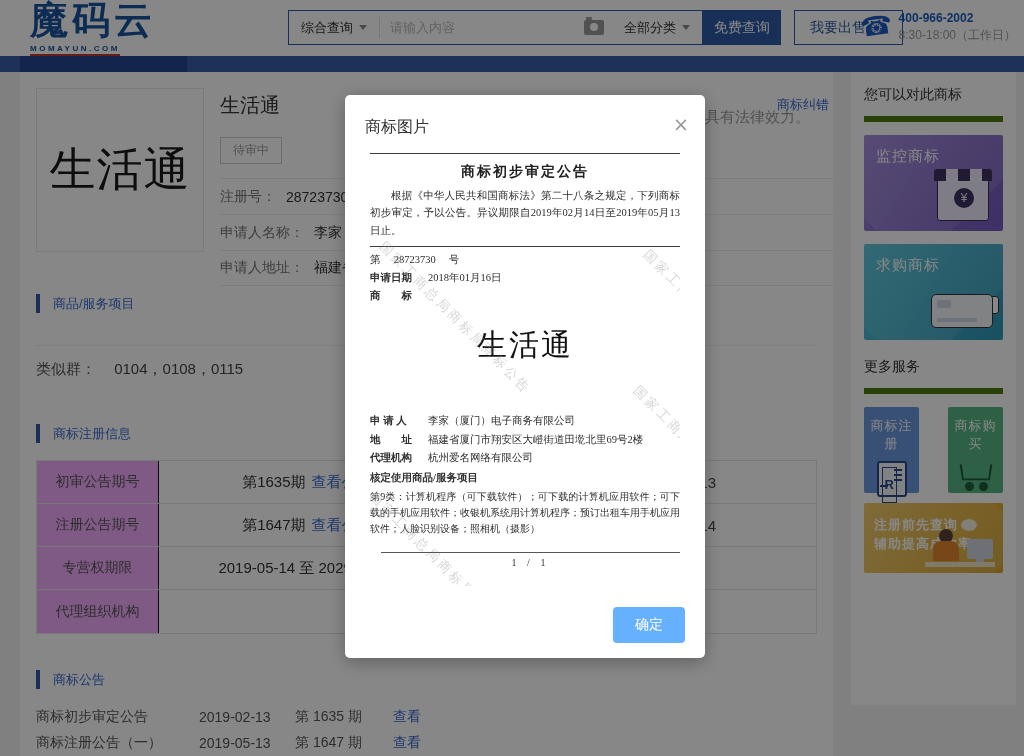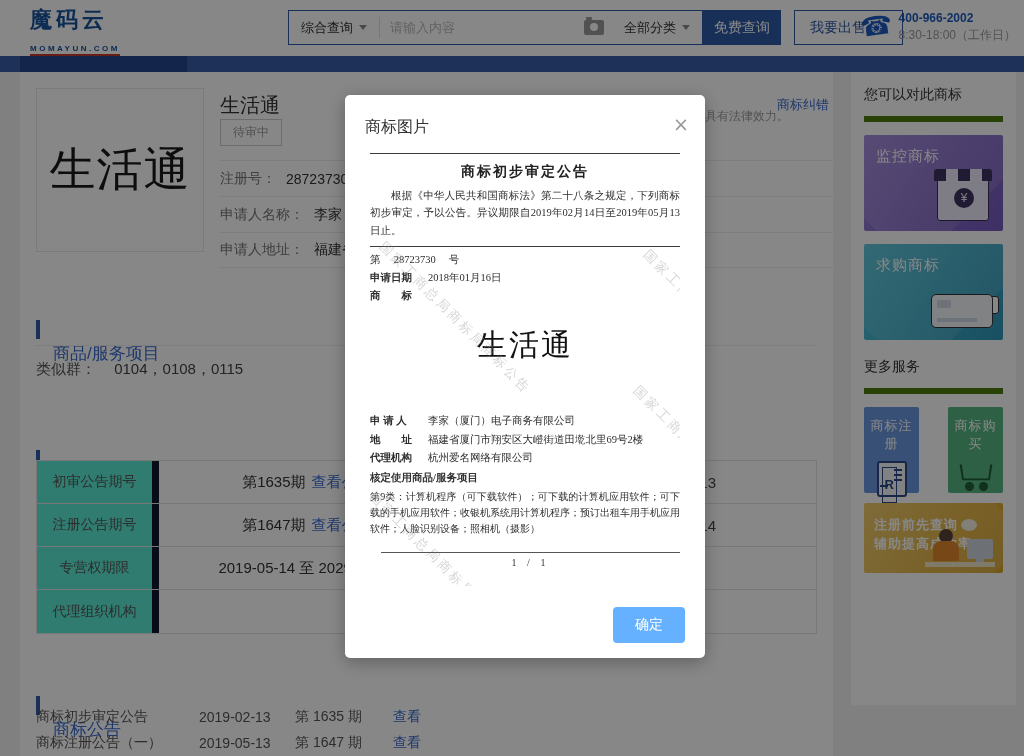--- a/index.html
+++ b/index.html
@@ -2,21 +2,21 @@
 <html><head>
 <meta charset="utf-8">
 <style>
   * { margin:0; padding:0; box-sizing:border-box; }
   html,body { width:1024px; height:756px; }
   body { font-family:"Liberation Sans","DejaVu Sans",sans-serif; background:#f1f1f1; position:relative; overflow:hidden; }
 
   
   .header { position:absolute; left:0; top:0; width:1024px; height:56px; background:#fff; z-index:1; }
   .logo { position:absolute; left:30px; top:3px; color:#17549e; }
-  .logo-main { font-size:22px; font-weight:bold; letter-spacing:4px; line-height:34px; }
+  .logo-main { font-size:38px; font-weight:bold; letter-spacing:4px; line-height:34px; }
   .logo-sub { font-size:8px; letter-spacing:2.5px; font-weight:bold; border-bottom:2px solid #c0392b; display:inline-block; padding-bottom:1px; }
   .search-wrap { position:absolute; left:288px; top:10px; height:35px; display:flex; align-items:stretch; }
   .search-box { display:flex; align-items:center; border:1px solid #2e5aa6; background:#fff; height:35px; }
   .cat-select { display:flex; align-items:center; gap:6px; padding:0 12px; font-size:13px; color:#333; cursor:pointer; border-right:1px solid #e0e0e0; height:21px; }
   .caret { width:0; height:0; border-left:4px solid transparent; border-right:4px solid transparent; border-top:5px solid #8a8a8a; }
   .search-input { border:0; outline:0; width:196px; padding:0 10px; font-size:13px; color:#333; height:30px; }
   .search-input::placeholder { color:#b8b8b8; }
   .cam { width:20px; height:15px; position:relative; background:#9a9a9a; border-radius:2px; margin:0 8px; }
   .cam:before { content:""; position:absolute; left:6px; top:3px; width:8px; height:8px; border-radius:50%; background:#fff; }
   .cam:after { content:""; position:absolute; left:2px; top:-3px; width:6px; height:3px; background:#9a9a9a; border-radius:1px; }
@@ -28,43 +28,43 @@
   .phone-num { color:#1d5cc0; font-size:12px; font-weight:bold; line-height:20px; }
   .phone-hours { color:#9a9a9a; font-size:12px; line-height:15px; }
 
   
   .navbar { position:absolute; left:0; top:56px; width:1024px; height:16px; background:#3a5fa8; z-index:1; }
   .navbar-active { position:absolute; left:20px; top:0; width:167px; height:16px; background:#24478f; }
 
   
   .content-card { position:absolute; left:20px; top:72px; width:813px; height:684px; background:#fff; z-index:1; }
   .correction { position:absolute; right:4px; top:24px; font-size:13px; color:#3a6bd0; cursor:pointer; }
-  .disclaimer-tail { position:absolute; left:685px; top:36px; font-size:12px; color:#999; }
+  .disclaimer-tail { position:absolute; left:685px; top:36px; font-size:15px; color:#999; }
   .tm-image-box { position:absolute; left:16px; top:16px; width:168px; height:164px; border:1px solid #e6e6e6; display:flex; align-items:center; justify-content:center; }
   .tm-image-text { font-size:46px; color:#1a1a1a; letter-spacing:1px; font-weight:500; }
   .tm-info { position:absolute; left:200px; top:20px; right:0; }
   .tm-name { font-size:20px; color:#333; }
-  .tm-badge { display:inline-block; margin-top:0; border:1px solid #ccc; color:#999; font-size:12px; padding:4px 12px; }
+  .tm-badge { display:inline-block; margin-top:18px; border:1px solid #ccc; color:#999; font-size:12px; padding:4px 12px; }
   .info-rows { margin-top:14px; }
   .info-row { height:36px; display:flex; align-items:center; border-top:1px solid #ececec; font-size:14px; }
   .info-row:last-child { border-bottom:1px solid #ececec; }
   .info-label { color:#777; margin-right:10px; }
   .info-value { color:#333; }
 
   .sec-head { position:absolute; left:16px; display:flex; align-items:center; gap:13px; }
   .sec-bar { width:4px; height:19px; background:#2e5aa6; }
-  .sec-title { font-size:17px; color:#3a6bd0;margin-top:48px; }
+  .sec-title { font-size:13px; color:#3a6bd0; }
   .goods-divider { position:absolute; left:16px; right:16px; top:273px; border-top:1px solid #efefef; }
   .similar { position:absolute; left:16px; top:288px; font-size:15px; color:#444; }
   .similar .lbl { color:#555; margin-right:14px; }
 
   .reg-table { position:absolute; left:16px; right:16px; top:388px; border:1px solid #e3e3e3; }
   .reg-row { display:flex; border-bottom:1px solid #e3e3e3; height:43px; }
   .reg-row:last-child { border-bottom:0; }
-  .reg-label { width:122px; border-right:7px solid #0f172a; display:flex; align-items:center; justify-content:center; font-size:14px; color:#555; background:#5eead4; }
+  .reg-label { width:122px; border-right:1px solid #0f172a; display:flex; align-items:center; justify-content:center; font-size:14px; color:#555; background:#f0abfc; }
   .reg-val { flex:1; display:flex; align-items:center; font-size:15px; color:#333; position:relative; }
   .reg-val-main { width:45%; text-align:center; }
   .reg-link { color:#3a6bd0; cursor:pointer; margin-left:6px; }
   .reg-date { position:absolute; right:100px; color:#444; }
 
   .ann-rows { position:absolute; left:16px; top:636px; font-size:14px; color:#555; }
   .ann-row { display:flex; margin-bottom:8px; align-items:center; }
   .ann-name { width:163px; }
   .ann-date { width:96px; }
   .ann-issue { width:98px; }

